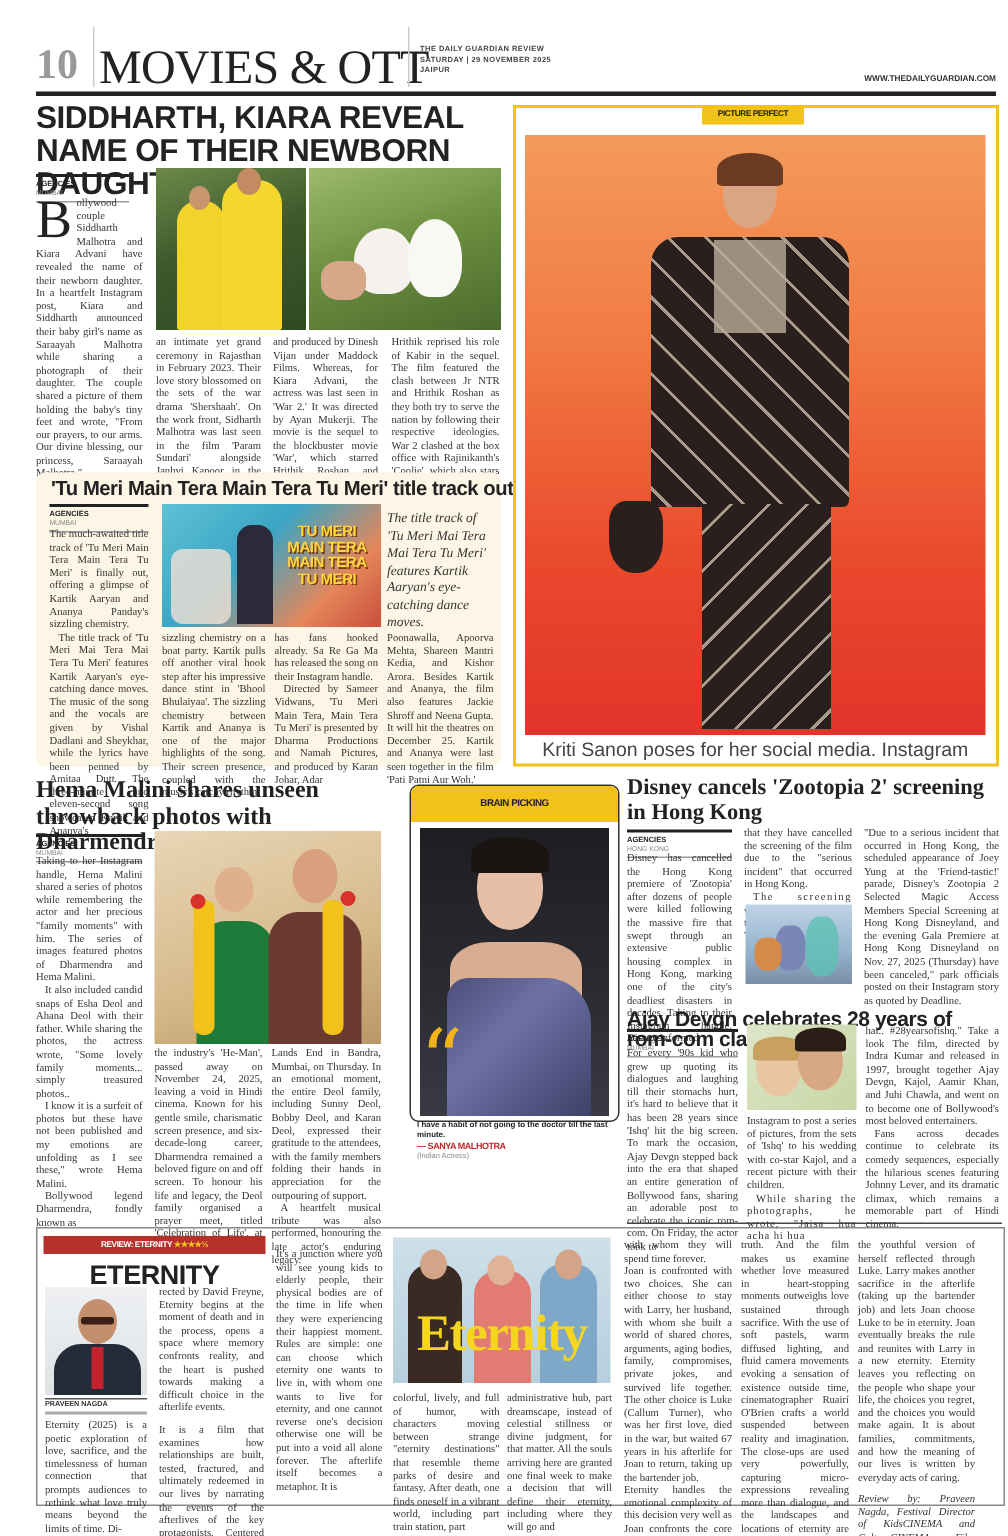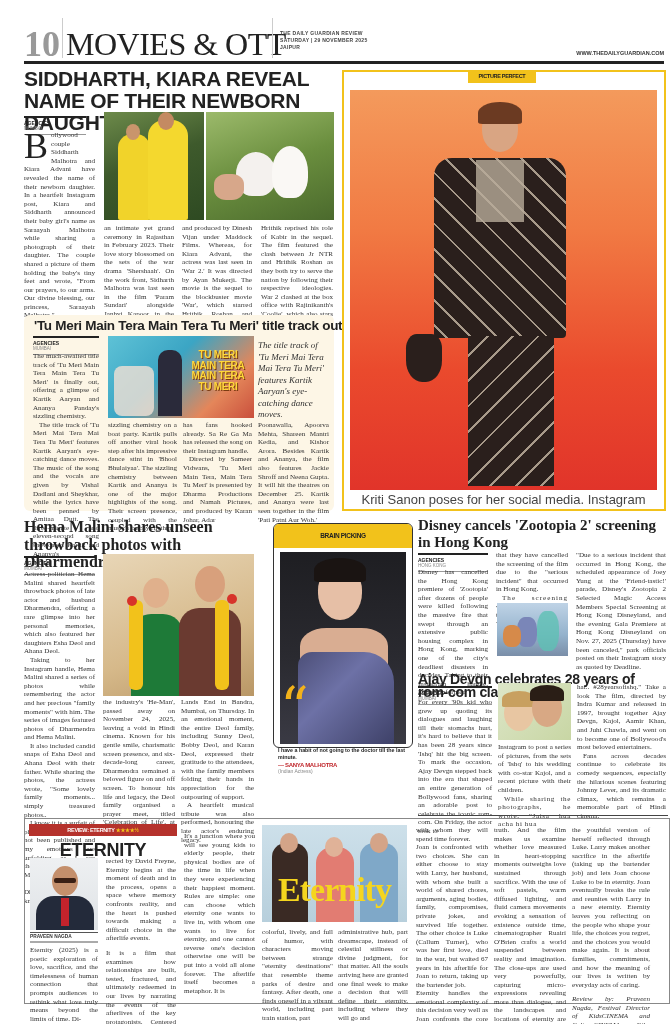--- a/index.html
+++ b/index.html
@@ -8,21 +8,21 @@
 .abs{position:absolute}
 .body-text{font-family:"Liberation Serif",serif;font-size:7.1px;line-height:8.6px;color:#333;text-align:justify}
 .body-text p{margin:0}
 .body-text p+p{text-indent:6px}
 .cond{font-family:"Liberation Sans",sans-serif;font-weight:700;letter-spacing:-0.3px}
 .serifhead{font-family:"Liberation Serif",serif;color:#222}
 .agency{font-family:"Liberation Sans",sans-serif;font-size:5px;font-weight:700;color:#222;border-top:2px solid #222;padding-top:2px;line-height:6px}
 .agency .loc{display:block;font-weight:400;color:#888;font-size:4.5px;border-bottom:1px solid #999;padding-bottom:2px}
 .img{position:absolute;overflow:hidden}
 
-.pg-num{left:24px;top:24px;font-family:"Liberation Serif",serif;font-size:36px;color:#999;font-weight:700;line-height:40px}
+.pg-num{left:24px;top:24px;font-family:"Liberation Serif",serif;font-size:28px;color:#999;font-weight:700;line-height:40px}
 .sec-title{left:66px;top:24px;font-family:"Liberation Serif",serif;font-size:32px;color:#222;line-height:40px;letter-spacing:-0.5px}
 .vdiv{width:1px;background:#ccc}
 .pub{left:280px;top:30px;font-family:"Liberation Sans",sans-serif;font-size:5px;font-weight:700;line-height:7px;color:#444;letter-spacing:0.3px}
 .url{right:8px;top:50px;font-family:"Liberation Sans",sans-serif;font-size:5.5px;color:#333;font-weight:700}
 .topline{left:24px;right:8px;top:61px;height:3px;background:#222}
 
 .h1{left:24px;top:68px;width:310px;font-size:21px;line-height:22px;color:#222}
 .dropcap{float:left;font-family:"Liberation Serif",serif;font-size:36px;line-height:28px;margin:1px 3px 0 0;color:#222}
 .col{position:absolute}
 
@@ -135,21 +135,20 @@
   <div style="position:absolute;left:28px;top:60px;width:52px;height:82px;background:#1e7a38;border-radius:20px 20px 0 0"></div>
   <div style="position:absolute;left:40px;top:24px;width:26px;height:30px;background:#e0b08c;border-radius:50%"></div>
   <div style="position:absolute;left:76px;top:54px;width:62px;height:88px;background:#6a3a30;border-radius:20px 20px 0 0"></div>
   <div style="position:absolute;left:92px;top:12px;width:30px;height:36px;background:#d8a07c;border-radius:50%"></div>
   <div style="position:absolute;left:26px;top:46px;width:14px;height:90px;background:#f2c21b;border-radius:6px"></div>
   <div style="position:absolute;left:112px;top:46px;width:14px;height:90px;background:#f2c21b;border-radius:6px"></div>
   <div style="position:absolute;left:24px;top:42px;width:10px;height:10px;background:#d7332a;border-radius:50%"></div>
   <div style="position:absolute;left:124px;top:40px;width:10px;height:10px;background:#d7332a;border-radius:50%"></div>
 </div>
 <div class="col body-text" style="left:24px;top:570px;width:71px">
-  <p>Actress-politician Hema Malini shared heartfelt throwback photos of late actor and husband Dharmendra, offering a rare glimpse into her personal memories, which also featured her daughters Esha Deol and Ahana Deol.</p>
   <p>Taking to her Instagram handle, Hema Malini shared a series of photos while remembering the actor and her precious "family moments" with him. The series of images featured photos of Dharmendra and Hema Malini.</p>
   <p>It also included candid snaps of Esha Deol and Ahana Deol with their father. While sharing the photos, the actress wrote, "Some lovely family moments... simply treasured photos..</p>
   <p>I know it is a surfeit of photos but these have not been published and my emotions are unfolding as I see these," wrote Hema Malini.</p>
   <p>Bollywood legend Dharmendra, fondly known as</p>
 </div>
 <div class="col body-text" style="left:103px;top:698px;width:72px">the industry's 'He-Man', passed away on November 24, 2025, leaving a void in Hindi cinema. Known for his gentle smile, charismatic screen presence, and six-decade-long career, Dharmendra remained a beloved figure on and off screen. To honour his life and legacy, the Deol family organised a prayer meet, titled 'Celebration of Life', at Seaside Lawns, Taj</div>
 <div class="col body-text" style="left:181px;top:698px;width:73px">
   <p>Lands End in Bandra, Mumbai, on Thursday. In an emotional moment, the entire Deol family, including Sunny Deol, Bobby Deol, and Karan Deol, expressed their gratitude to the attendees, with the family members folding their hands in appreciation for the outpouring of support.</p>
   <p>A heartfelt musical tribute was also performed, honouring the late actor's enduring legacy.</p>
 </div>

